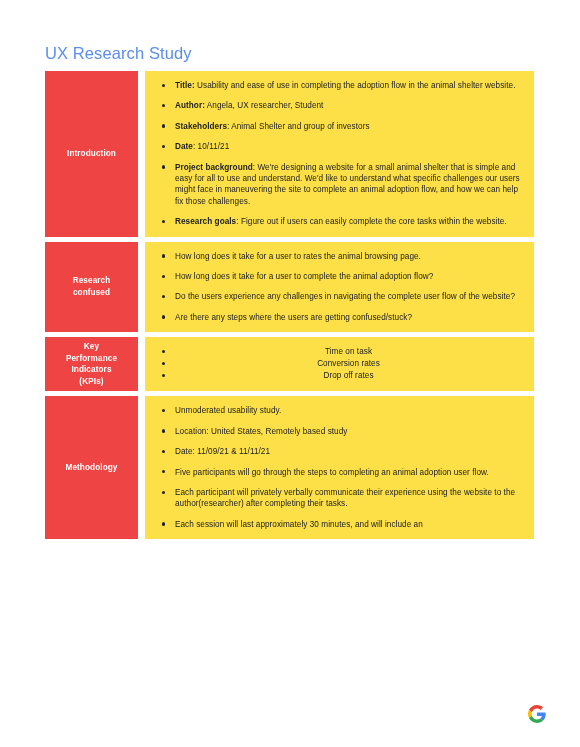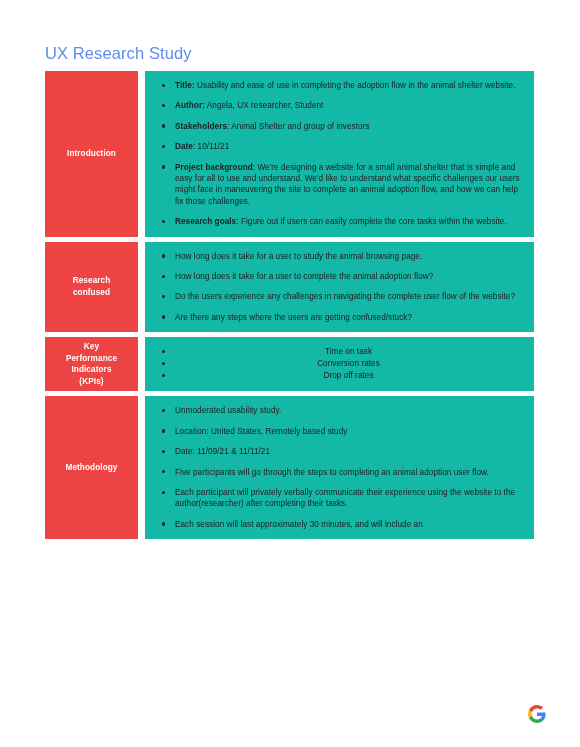--- a/index.html
+++ b/index.html
@@ -59,21 +59,21 @@
     padding: 4px 5px;
     box-sizing: border-box;
     letter-spacing: 0.1px;
   }
   .spacer-cell {
     flex: 0 0 7px;
     background: #ffffff;
   }
   .content-cell {
     flex: 1 1 auto;
-    background: #14b8a6;
+    background: #fde047;
     padding: 9px 12px 9px 0;
     box-sizing: border-box;
   }
   ul.bullets {
     margin: 0;
     padding: 0 0 0 30px;
     list-style: none;
   }
   ul.bullets li {
     position: relative;
@@ -136,21 +136,21 @@
           </ul>
         </div>
       </div>
       <div class="row">
         <div class="label-cell">
           <div><span>Research</span><br><span>confused</span></div>
         </div>
         <div class="spacer-cell"></div>
         <div class="content-cell">
           <ul class="bullets">
-            <li><span>How long does it take for a user to study the animal browsing page.</span></li>
+            <li><span>How long does it take for a user to rates the animal browsing page.</span></li>
             <li><span>How long does it take for a user to complete the animal adoption flow?</span></li>
             <li><span>Do the users experience any challenges in navigating the complete user flow of the website?</span></li>
             <li><span>Are there any steps where the users are getting confused/stuck?</span></li>
           </ul>
         </div>
       </div>
       <div class="row">
         <div class="label-cell">
           <div><span>Key</span><br><span>Performance</span><br><span>Indicators</span><br><span>(KPIs)</span></div>
         </div>

